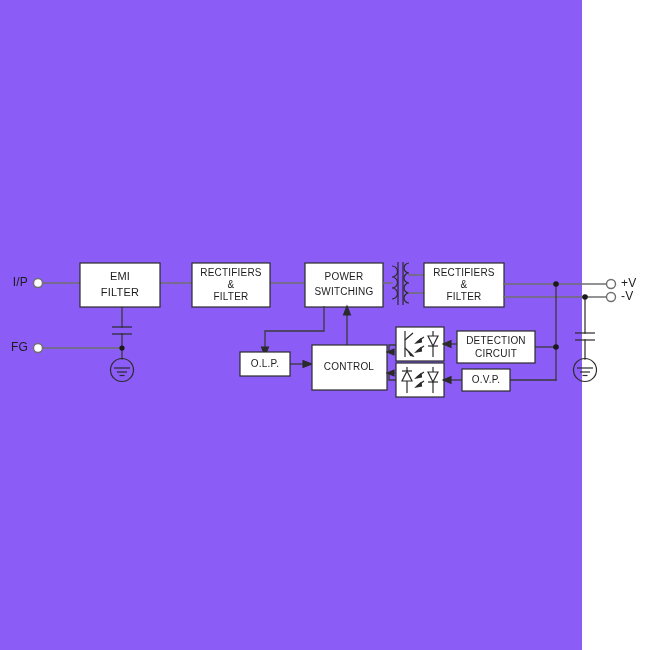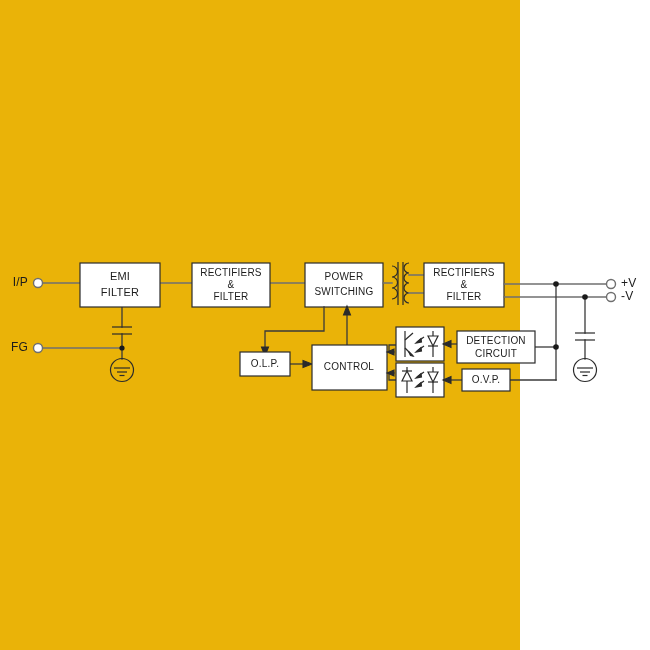--- a/index.html
+++ b/index.html
@@ -8,23 +8,23 @@
     background: #ffffff;
   }
   body {
     width: 650px;
     height: 650px;
     font-family: "Liberation Sans", sans-serif;
     overflow: hidden;
   }
   #diagram-root {
     position: relative;
-    width: 520px;
+    width: 582px;
     height: 650px;
-    background: #eab308;
+    background: #8b5cf6;
   }
   svg#schematic {
     position: absolute;
     left: 0;
     top: 0;
     width: 650px;
     height: 650px;
     display: block;
   }
   .blk-rect {

